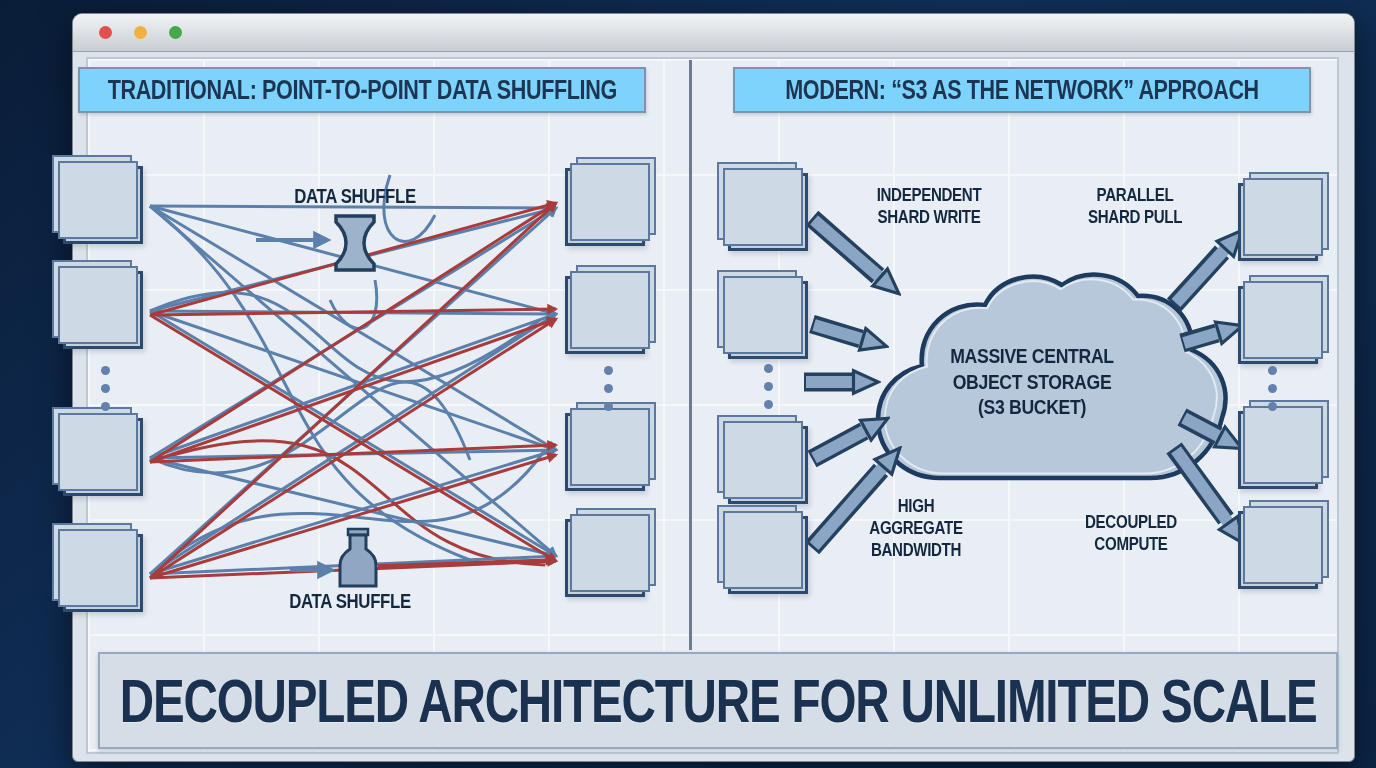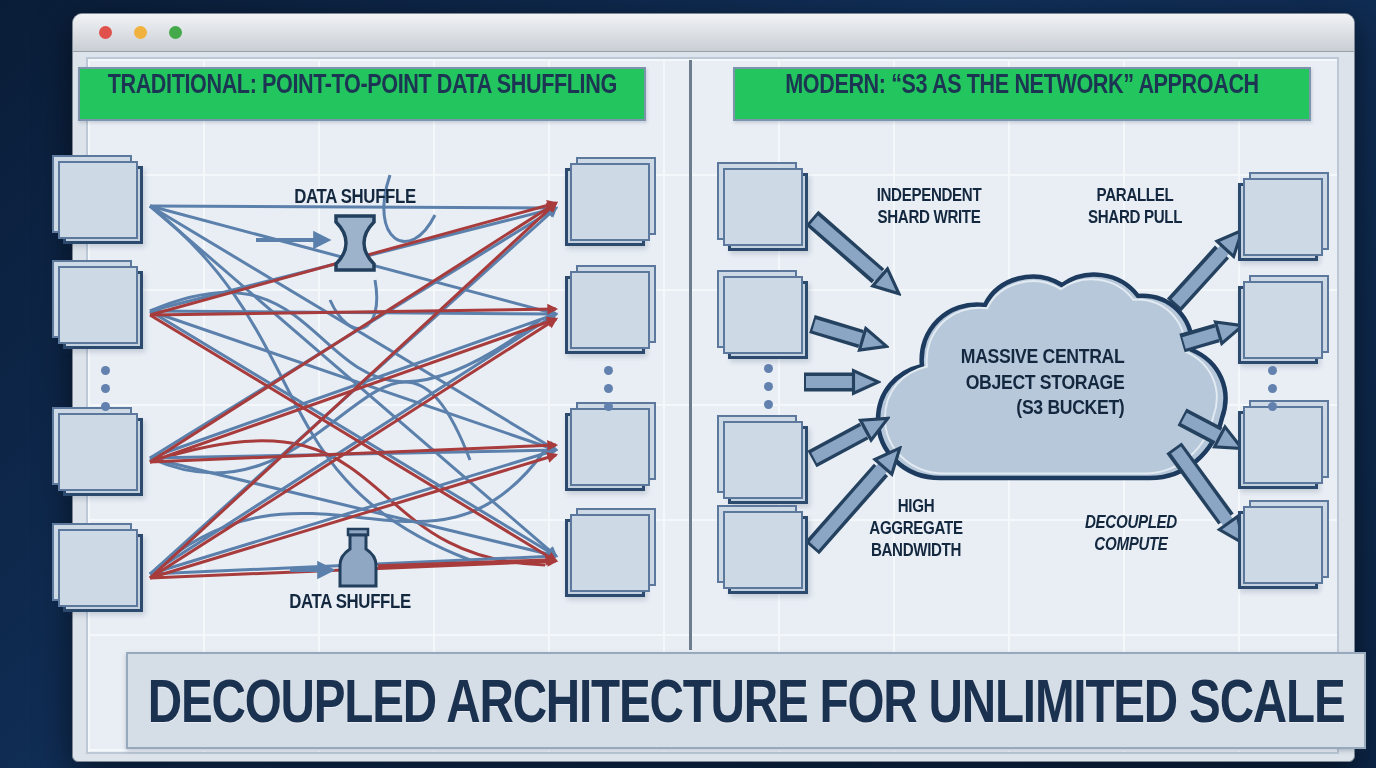--- a/index.html
+++ b/index.html
@@ -34,36 +34,35 @@
       linear-gradient(90deg,#f5f8fb 1.5px, transparent 1.5px),
       #e9eef5;
     background-size:115px 115px,115px 115px,auto;
   }
   .divider {
     position:absolute; left:689px; top:60px; width:3px; height:590px;
     background:#6e7d8d; z-index:2;
   }
   
   .title-box {
-    position:absolute; height:54px; z-index:5;
-    background:#22c55e; border:2.5px solid #7e93ac;
-    display:flex; align-items:flex-start; justify-content:center;
+    position:absolute; height:46px; z-index:5;
+    background:#7dd3fc; border:2.5px solid #7e93ac;
+    display:flex; align-items:center; justify-content:center;
     box-shadow:1px 2px 3px rgba(40,60,90,.18);
   }
   .title-box span {
     display:inline-block; white-space:nowrap;
     font-weight:700; font-size:27px; color:#1c3552;
     letter-spacing:-0.5px; transform:scaleX(.8);
   }
   .banner {
     position:absolute; left:98px; top:652px; width:1240px; height:97px; z-index:5;
     background:#d5dde7; border:2px solid #97aabd;
     display:flex; align-items:center; justify-content:center;
     box-shadow:0 2px 4px rgba(40,60,90,.25);
-    margin-left:28px;
   }
   .banner span {
     display:inline-block; white-space:nowrap;
     font-weight:700; font-size:61px; color:#1b3150;
     letter-spacing:-1.5px; transform:scaleX(.78);
     text-shadow:0 1px 1px rgba(255,255,255,.5);
   }
   
   .stack { position:absolute; width:80px; height:78px; z-index:3; }
   .stack::before,.stack::after {
@@ -358,22 +357,22 @@
 </div>
 <div class="lbl size18" style="left:1050px; top:185px; width:170px;">
   <span>PARALLEL</span>
   <span>SHARD PULL</span>
 </div>
 <div class="lbl size18" style="left:831px; top:496px; width:170px;text-align:center;">
   <span>HIGH</span>
   <span>AGGREGATE</span>
   <span>BANDWIDTH</span>
 </div>
-<div class="lbl size18" style="left:1046px; top:512px; width:170px;font-style:italic;">
+<div class="lbl size18" style="left:1046px; top:512px; width:170px;">
   <span>DECOUPLED</span>
   <span>COMPUTE</span>
 </div>
 
-<div class="lbl size21" style="left:922px; top:343px; width:220px;text-align:right;">
+<div class="lbl size21" style="left:922px; top:343px; width:220px;">
   <span>MASSIVE CENTRAL</span>
   <span>OBJECT STORAGE</span>
   <span>(S3 BUCKET)</span>
 </div>
 
 </body></html>

